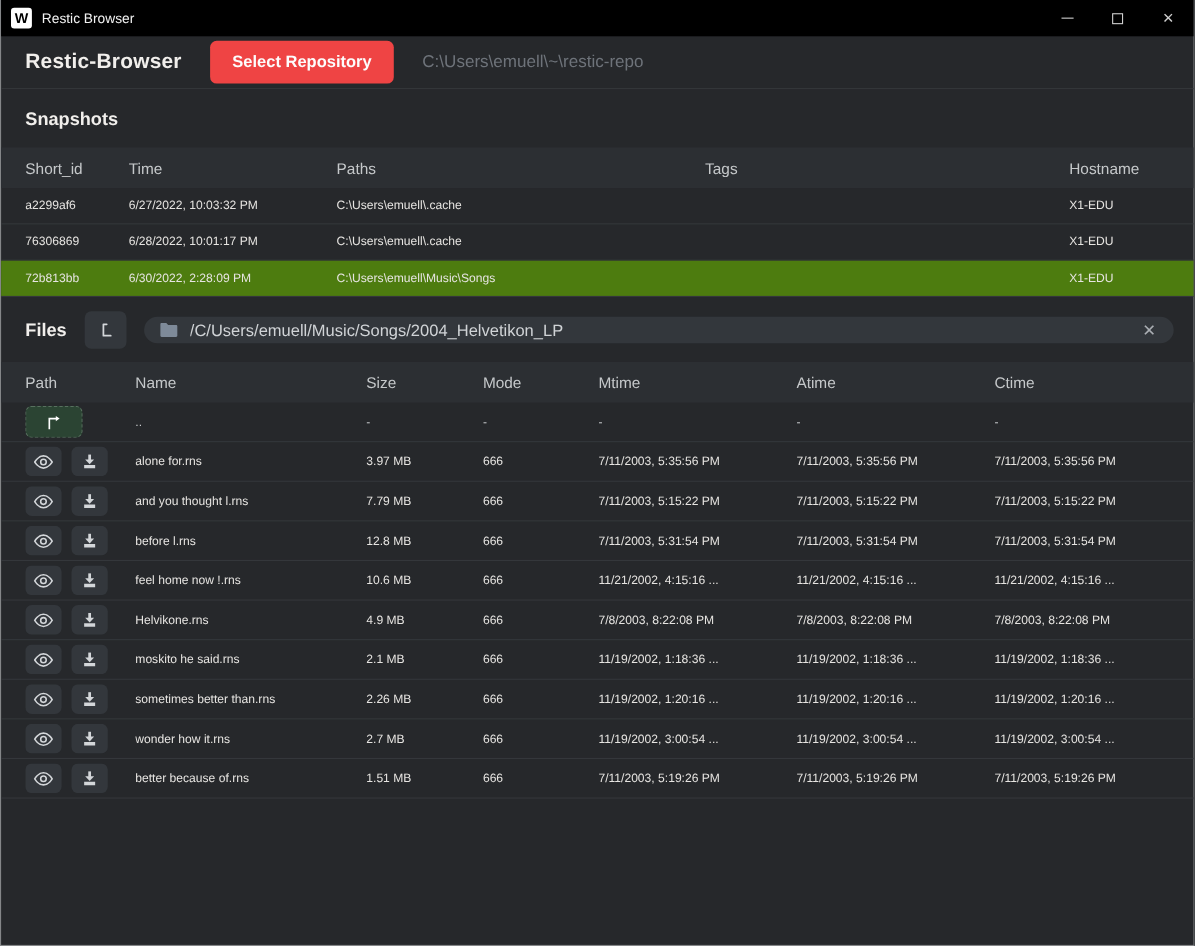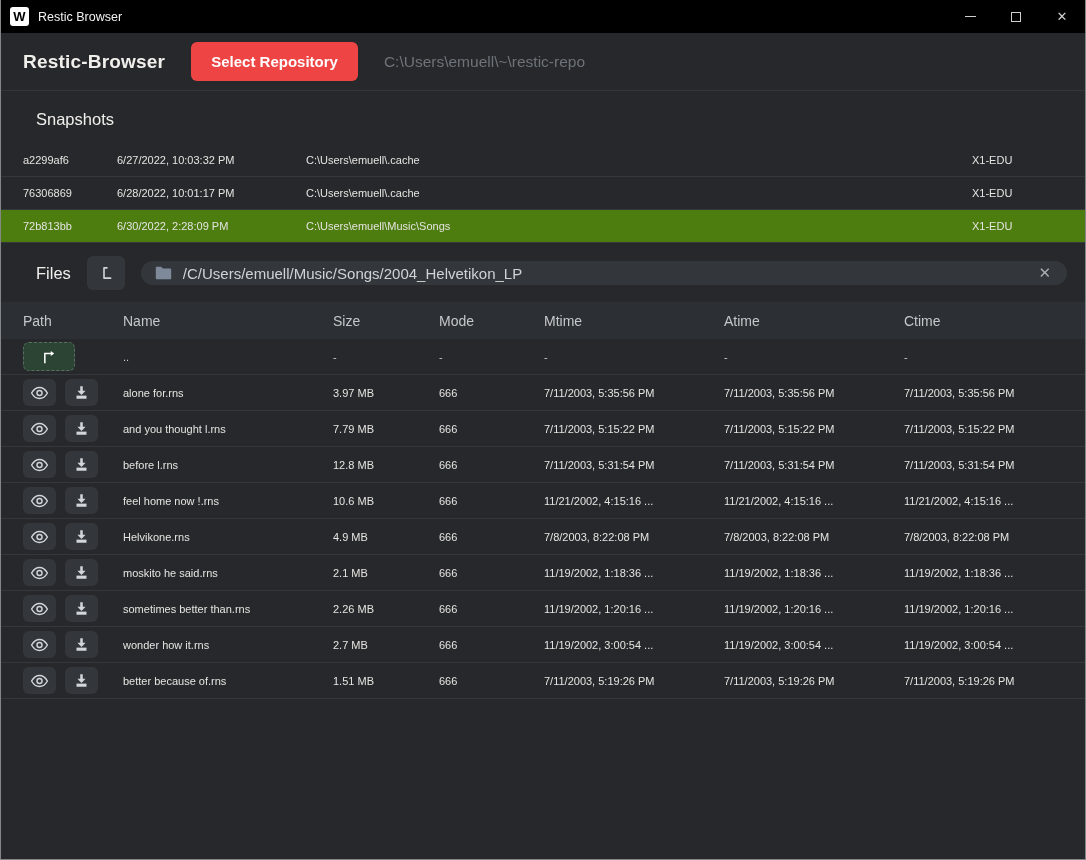--- a/index.html
+++ b/index.html
@@ -15,27 +15,27 @@
   .titlebar { height:33px; background:#000; display:flex; align-items:center; flex:none; }
   .app-logo { width:19px; height:19px; margin:0 9px 0 9px; background:#fff; border-radius:3px;
     display:flex; align-items:center; justify-content:center; font-weight:bold; font-size:13px; color:#000; }
   .titlebar-title { font-size:12.5px; color:#f2f2f2; }
   .titlebar-spacer { flex:1; }
   .tb-btn { width:46px; height:33px; display:flex; align-items:center; justify-content:center; color:#cfcfcf; font-size:13px; background:transparent; border:none; }
   .tb-btn .minus { width:11px; height:1px; background:#cfcfcf; display:block; }
   .tb-btn .box { width:10px; height:10px; border:1px solid #cfcfcf; display:block; }
 
   
-  .app-header { height:58px; display:flex; align-items:center; padding:0 22px; gap:26px; border-bottom:1px solid #333639; flex:none; }
+  .app-header { height:48px; display:flex; align-items:center; padding:0 22px; gap:26px; border-bottom:1px solid #333639; flex:none; }
   .app-title { font-size:19px; font-weight:bold; color:#f1efec; letter-spacing:.2px; }
   .select-repo-btn { background:#ef4444; color:#fdfdfd; border:none; border-radius:6px; padding:11px 20px; font-size:15px; font-weight:bold; font-family:inherit; }
   .repo-path { color:#6e737a; font-size:15.5px; }
 
   
-  .section-title { font-size:16.5px; font-weight:normal; color:#f1efec;margin-left:13px; }
+  .section-title { font-size:16.5px; font-weight:bold; color:#f1efec; }
   .snapshots-title-wrap { padding:19px 22px 15px; }
 
   
   .t-header { background:#2c2f33; height:37px; align-items:center; color:#c5c8ca; font-size:14px; }
   .t-row { align-items:center; border-bottom:1px solid #34373b; font-size:11px; color:#e6e4e1; background:transparent; }
   .snap-grid { display:grid; grid-template-columns:94px 189px 335px 331px 1fr; padding:0 8px 0 22px; }
   .file-grid { display:grid; grid-template-columns:100px 210px 106px 105px 180px 180px 1fr; padding:0 8px 0 22px; }
   .snap-grid.t-row { height:33px; }
   .snap-grid.t-row.selected { background:#4d7c0f; }
   .cell { white-space:nowrap; overflow:hidden; text-overflow:ellipsis; padding-right:10px; }
@@ -77,20 +77,27 @@
   <div class="app-header">
     <div class="app-title">Restic-Browser</div>
     <button class="select-repo-btn">Select Repository</button>
     <div class="repo-path">C:\Users\emuell\~\restic-repo</div>
   </div>
 
   <div>
     <div class="snapshots-title-wrap">
       <div class="section-title">Snapshots</div>
     </div>
+    <div class="t-header snap-grid">
+      <div class="cell">Short_id</div>
+      <div class="cell">Time</div>
+      <div class="cell">Paths</div>
+      <div class="cell">Tags</div>
+      <div class="cell">Hostname</div>
+    </div>
     <div>
         <div class="t-row snap-grid">
           <div class="cell">a2299af6</div>
           <div class="cell">6/27/2022, 10:03:32 PM</div>
           <div class="cell">C:\Users\emuell\.cache</div>
           <div class="cell"></div>
           <div class="cell">X1-EDU</div>
         </div>
         <div class="t-row snap-grid">
           <div class="cell">76306869</div>

